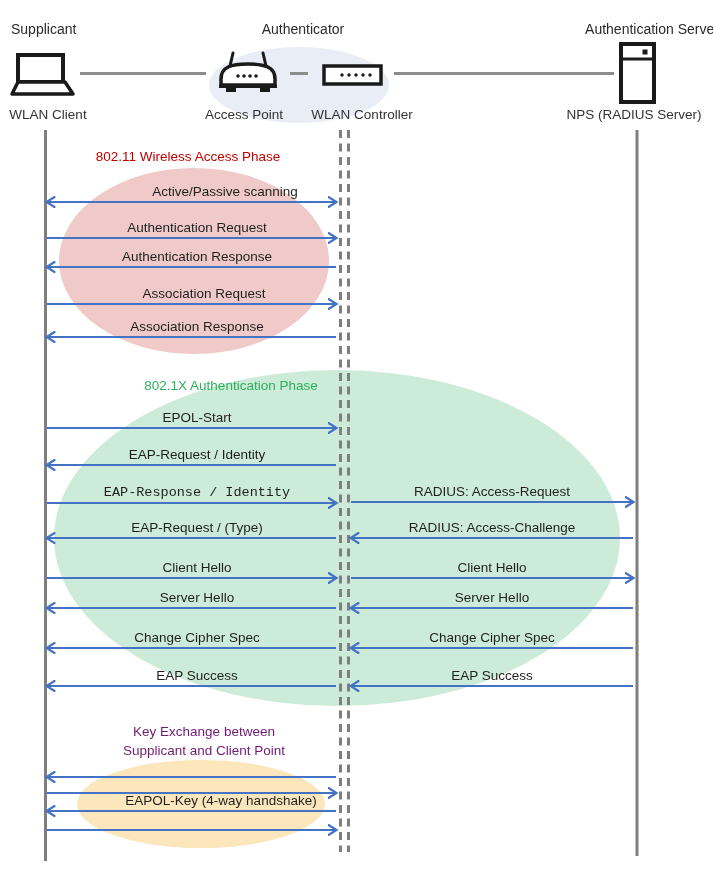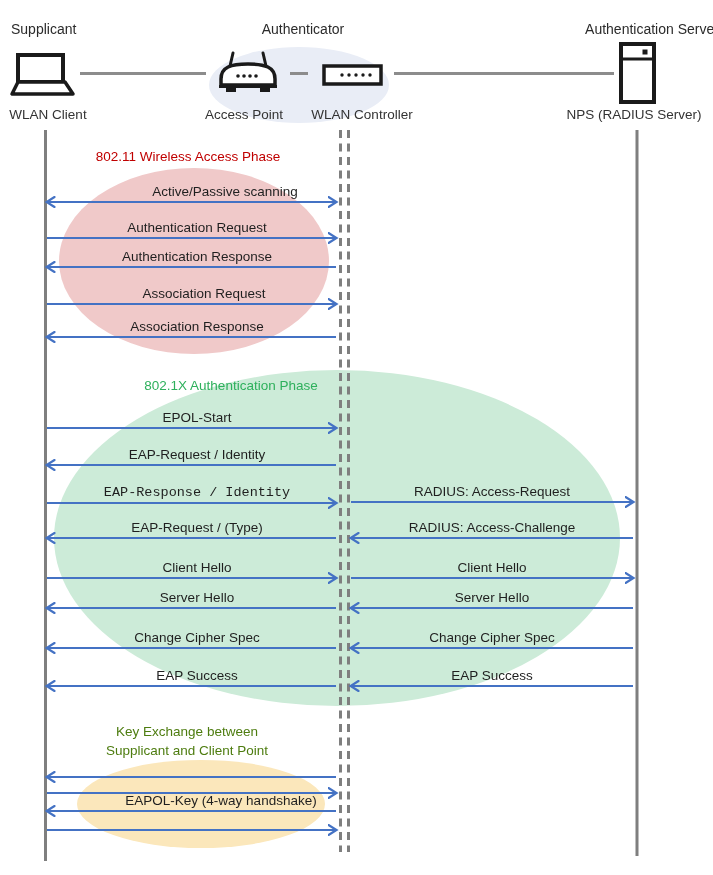--- a/index.html
+++ b/index.html
@@ -7,21 +7,21 @@
     position:relative;width:713px;height:875px;background:#fff;overflow:hidden;
     font-family:"Liberation Sans", sans-serif;
     border-radius:28px;
   }
   .role{position:absolute;top:21px;font-size:14px;color:#2b2b2b;white-space:nowrap;}
   .role.centered{transform:translateX(-50%);}
   .dev{position:absolute;top:107px;font-size:13.5px;color:#333;white-space:nowrap;transform:translateX(-50%);}
   .phase-title{position:absolute;font-size:13.5px;white-space:nowrap;transform:translateX(-50%);text-align:center;line-height:19px;}
   #phase1-title{left:188px;top:147px;color:#C00000;}
   #phase2-title{left:207px;top:376px;color:#2EB05C;margin-left:24px;}
-  #phase3-title{left:187px;top:722px;color:#4d7c0f;}
+  #phase3-title{left:204px;top:722px;color:#701a75;}
   .msg{position:absolute;font-size:13.5px;color:#1f1f1f;white-space:nowrap;transform:translate(-50%,-100%);}
   svg#bg{position:absolute;left:0;top:0;}
 </style>
 </head>
 <body>
 
 <div id="stage">
 
   <svg id="bg" width="713" height="875" viewBox="0 0 713 875">
     <defs>

